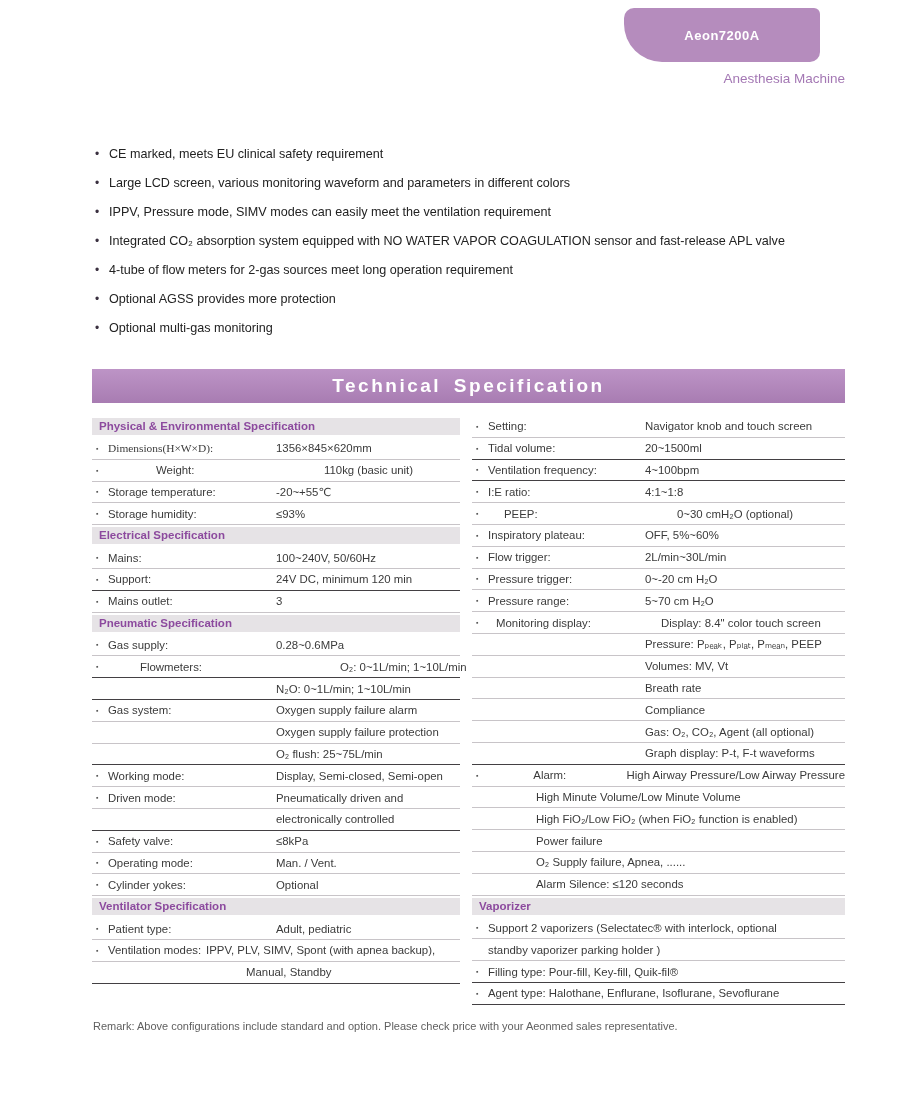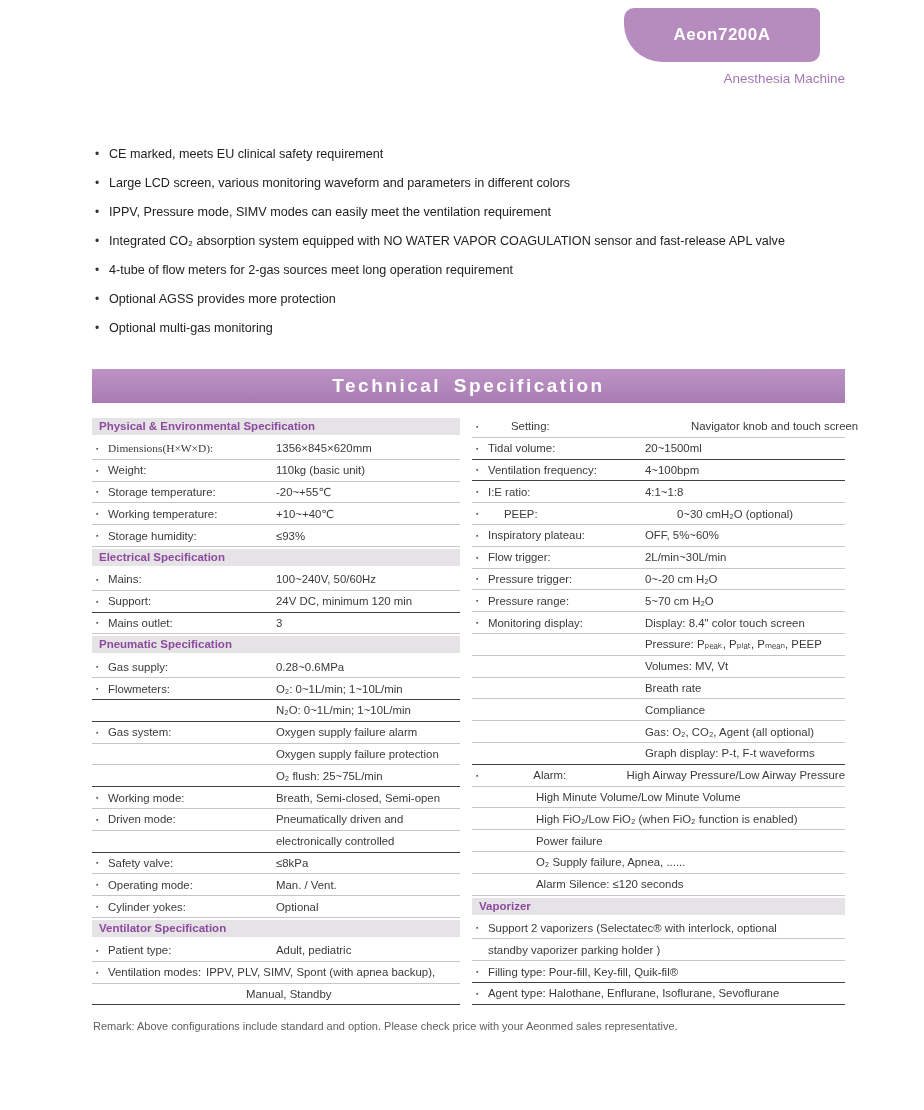--- a/index.html
+++ b/index.html
@@ -11,21 +11,21 @@
   body{
     width:924px; height:1110px; position:relative; overflow:hidden;
     font-family:"Liberation Sans","DejaVu Sans",sans-serif;
     color:#3a3a3a;
   }
   .badge{
     position:absolute; top:8px; right:104px; width:196px; height:54px;
     background:var(--brand);
     border-radius:10px 6px 10px 38px;
     display:flex; align-items:center; justify-content:center;
-    color:#fff; font-size:17px; font-weight:bold; letter-spacing:.5px;
+    color:#fff; font-size:13px; font-weight:bold; letter-spacing:.5px;
   }
   .subtitle{
     position:absolute; top:71px; right:79px; width:340px;
     text-align:right; color:#a478b4; font-size:13.5px;
   }
   .features{ position:absolute; left:95px; top:146px; width:775px; }
   .feature{ display:flex; line-height:16px; margin-bottom:13px; font-size:12.6px; color:#222; }
   .fbullet{ width:14px; flex:none; color:#3a3040; font-size:12px; }
   .banner{
     position:absolute; left:92px; top:369px; width:753px; height:34px;
@@ -99,35 +99,30 @@
 <div class="spec">
   <div class="colL">
       <div class="sec">Physical &amp; Environmental Specification</div>
       <div class="row" style="padding-left: 4px;">
         <span class="rbullet">▪</span>
         <span class="rlabel" style="width: 168px; font-family: Liberation Serif, serif;">Dimensions(H×W×D):</span>
         <span class="rvalue">1356×845×620mm</span>
       </div>
       <div class="row" style="padding-left: 4px;">
         <span class="rbullet">▪</span>
-        <span class="rlabel" style="width: 168px;">Weight:</span>
+        <span class="rlabel" style="width: 168px; margin-left: 48px;">Weight:</span>
         <span class="rvalue">110kg (basic unit)</span>
       </div>
       <div class="row" style="padding-left: 4px;">
         <span class="rbullet">▪</span>
         <span class="rlabel" style="width: 168px;">Storage temperature:</span>
         <span class="rvalue">-20~+55℃</span>
       </div>
       <div class="row" style="padding-left: 4px;">
         <span class="rbullet">▪</span>
-        <span class="rlabel" style="width: 168px;">Working temperature:</span>
-        <span class="rvalue">+10~+40℃</span>
-      </div>
-      <div class="row" style="padding-left: 4px;">
-        <span class="rbullet">▪</span>
         <span class="rlabel" style="width: 168px;">Storage humidity:</span>
         <span class="rvalue">≤93%</span>
       </div>
       <div class="sec">Electrical Specification</div>
       <div class="row" style="padding-left: 4px;">
         <span class="rbullet">▪</span>
         <span class="rlabel" style="width: 168px;">Mains:</span>
         <span class="rvalue">100~240V, 50/60Hz</span>
       </div>
       <div class="row dark" style="padding-left: 4px;">
@@ -139,21 +134,21 @@
         <span class="rbullet">▪</span>
         <span class="rlabel" style="width: 168px;">Mains outlet:</span>
         <span class="rvalue">3</span>
       </div>
       <div class="sec">Pneumatic Specification</div>
       <div class="row" style="padding-left: 4px;">
         <span class="rbullet">▪</span>
         <span class="rlabel" style="width: 168px;">Gas supply:</span>
         <span class="rvalue">0.28~0.6MPa</span>
       </div>
-      <div class="row dark" style="padding-left: 4px;">
+      <div class="row dark" style="padding-left: 4px; gap: 32px;">
         <span class="rbullet">▪</span>
         <span class="rlabel" style="width: 168px;">Flowmeters:</span>
         <span class="rvalue">O₂: 0~1L/min; 1~10L/min</span>
       </div>
       <div class="row dark" style="padding-left: 184px;">
         <span class="rvalue">N₂O: 0~1L/min; 1~10L/min</span>
       </div>
       <div class="row" style="padding-left: 4px;">
         <span class="rbullet">▪</span>
         <span class="rlabel" style="width: 168px;">Gas system:</span>
@@ -161,21 +156,21 @@
       </div>
       <div class="row" style="padding-left: 184px;">
         <span class="rvalue">Oxygen supply failure protection</span>
       </div>
       <div class="row dark" style="padding-left: 184px;">
         <span class="rvalue">O₂ flush: 25~75L/min</span>
       </div>
       <div class="row" style="padding-left: 4px;">
         <span class="rbullet">▪</span>
         <span class="rlabel" style="width: 168px;">Working mode:</span>
-        <span class="rvalue">Breath, Semi-closed, Semi-open</span>
+        <span class="rvalue">Display, Semi-closed, Semi-open</span>
       </div>
       <div class="row" style="padding-left: 4px;">
         <span class="rbullet">▪</span>
         <span class="rlabel" style="width: 168px;">Driven mode:</span>
         <span class="rvalue">Pneumatically driven and</span>
       </div>
       <div class="row dark" style="padding-left: 184px;">
         <span class="rvalue">electronically controlled</span>
       </div>
       <div class="row" style="padding-left: 4px;">
@@ -202,21 +197,21 @@
       <div class="row" style="padding-left: 4px;">
         <span class="rbullet">▪</span>
         <span class="rlabel" style="margin-right: 5px;">Ventilation modes:</span>
         <span class="rvalue">IPPV, PLV, SIMV, Spont (with apnea backup),</span>
       </div>
       <div class="row dark" style="padding-left: 154px;">
         <span class="rvalue">Manual, Standby</span>
       </div>
     </div>
   <div class="colR">
-      <div class="row" style="padding-left: 4px; gap: 23px;">
+      <div class="row" style="padding-left: 4px;">
         <span class="rbullet">▪</span>
         <span class="rlabel" style="width: 157px;">Setting:</span>
         <span class="rvalue">Navigator knob and touch screen</span>
       </div>
       <div class="row dark" style="padding-left: 4px;">
         <span class="rbullet">▪</span>
         <span class="rlabel" style="width: 157px;">Tidal volume:</span>
         <span class="rvalue">20~1500ml</span>
       </div>
       <div class="row dark" style="padding-left: 4px;">
@@ -247,21 +242,21 @@
       <div class="row" style="padding-left: 4px;">
         <span class="rbullet">▪</span>
         <span class="rlabel" style="width: 157px;">Pressure trigger:</span>
         <span class="rvalue">0~-20 cm H₂O</span>
       </div>
       <div class="row" style="padding-left: 4px;">
         <span class="rbullet">▪</span>
         <span class="rlabel" style="width: 157px;">Pressure range:</span>
         <span class="rvalue">5~70 cm H₂O</span>
       </div>
-      <div class="row" style="padding-left: 4px;">
+      <div class="row" style="padding-left: 4px; gap: 8px;">
         <span class="rbullet">▪</span>
         <span class="rlabel" style="width: 157px;">Monitoring display:</span>
         <span class="rvalue">Display: 8.4" color touch screen</span>
       </div>
       <div class="row" style="padding-left: 173px;">
         <span class="rvalue">Pressure: Pₚₑₐₖ, Pₚₗₐₜ, Pₘₑₐₙ, PEEP</span>
       </div>
       <div class="row" style="padding-left: 173px;">
         <span class="rvalue">Volumes: MV, Vt</span>
       </div>

